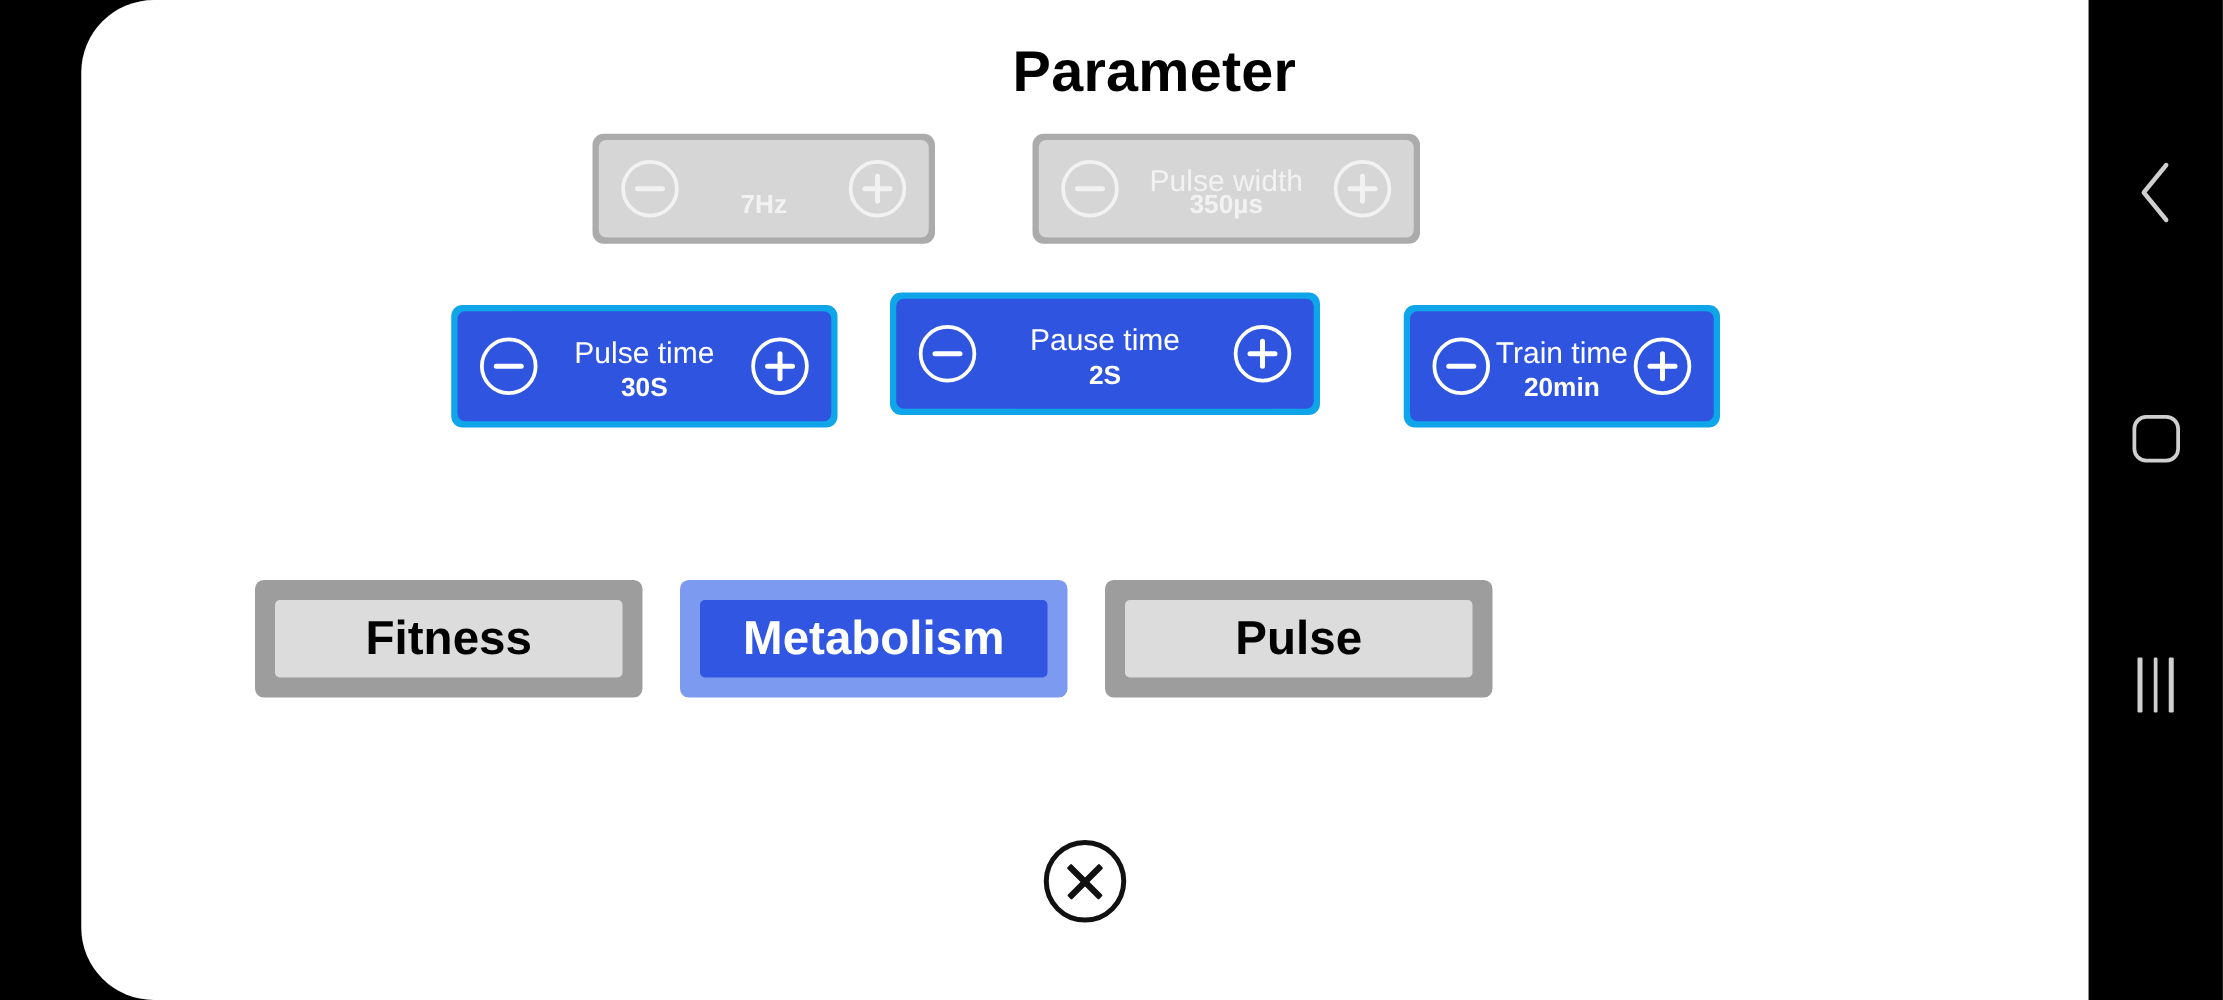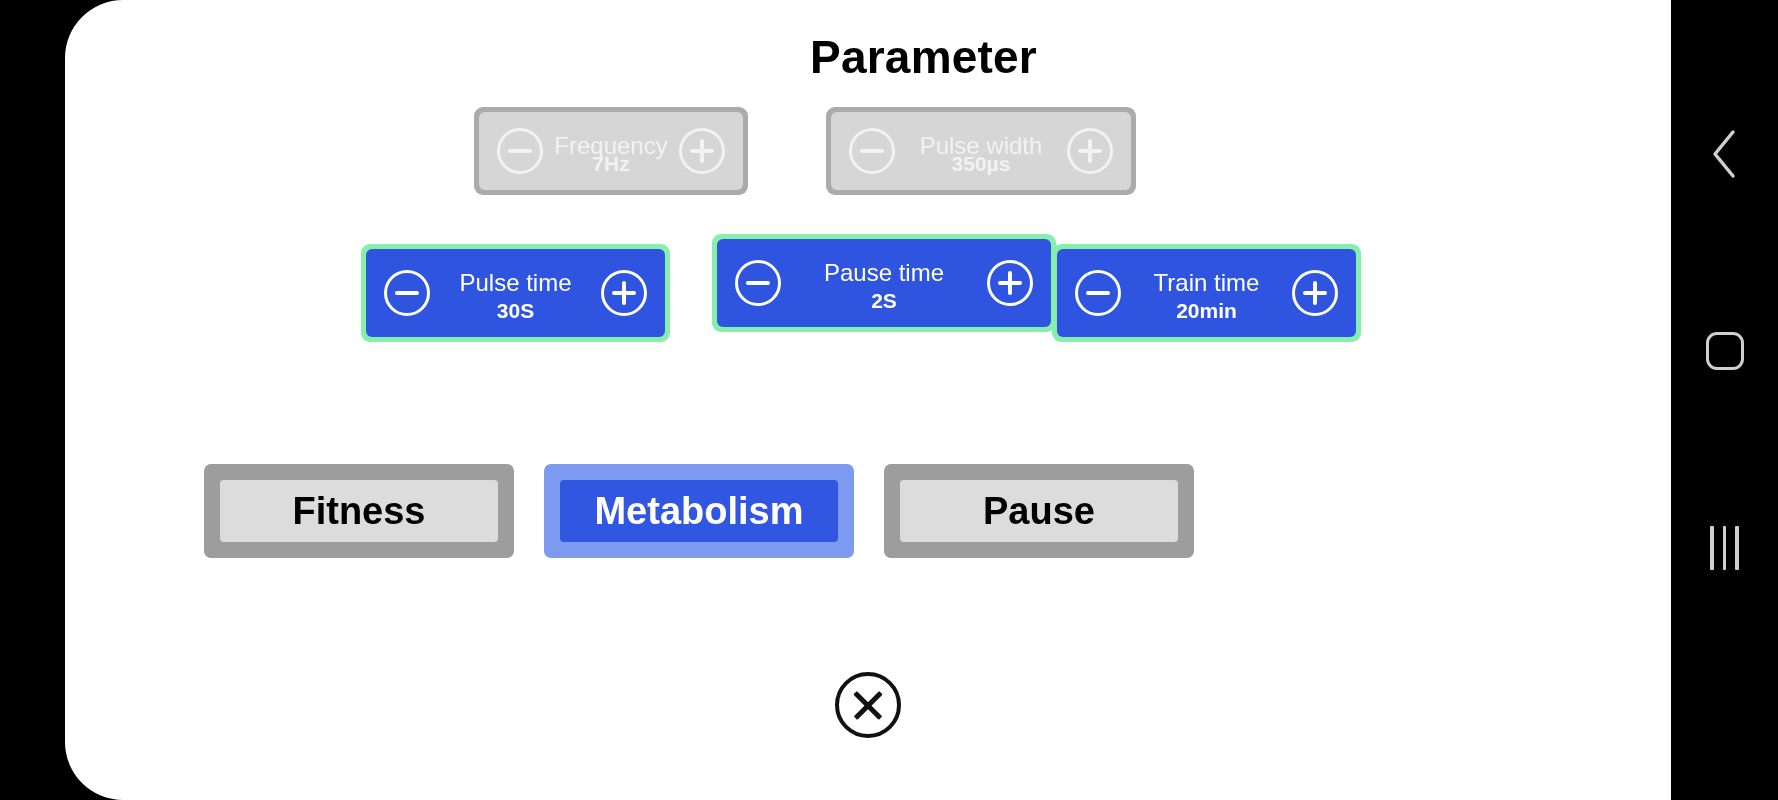--- a/index.html
+++ b/index.html
@@ -34,21 +34,21 @@
     display:flex; align-items:center; justify-content:center;
   }
   .stepper .inner {
     position:relative;
     width:100%; height:100%;
     border-radius:6px;
     display:flex; align-items:center; justify-content:center;
   }
   .stepper.disabled { background:#ABABAB; padding:5px; }
   .stepper.disabled .inner { background:#D6D6D6; }
-  .stepper.active  { background:#86efac; padding:5px;text-decoration:underline; }
+  .stepper.active  { background:#0ea5e9; padding:5px;text-decoration:underline; }
   .stepper.active .inner { background:#2F55E0; }
 
   .st-label {
     font-size:24px; font-weight:400;
     line-height:1; text-align:center;
     position:absolute; left:0; right:0; top:22px;
   }
   .st-value {
     font-size:21px; font-weight:bold;
     line-height:1; text-align:center;
@@ -134,21 +134,20 @@
 
   <div id="app-card">
 
     <div id="page-title">Parameter</div>
 
     <div class="stepper disabled" style="left:409px; top:107px; width:274px; height:88px;">
       <div class="inner">
         <div class="circ-btn minus-btn">
           <span class="bar-h"></span>
         </div>
-        <div class="st-label">Frequency</div>
         <div class="st-value">7Hz</div>
         <div class="circ-btn plus-btn">
           <span class="bar-h"></span>
             <span class="bar-v"></span>
         </div>
       </div>
     </div>
 
     <div class="stepper disabled" style="left:761px; top:107px; width:310px; height:88px;">
       <div class="inner">
@@ -185,21 +184,21 @@
         </div>
         <div class="st-label">Pause time</div>
         <div class="st-value">2S</div>
         <div class="circ-btn plus-btn">
           <span class="bar-h"></span>
             <span class="bar-v"></span>
         </div>
       </div>
     </div>
 
-    <div class="stepper active" style="left:987px; top:244px; width:309px; height:98px;align-items:center;">
+    <div class="stepper active" style="left:1058px; top:244px; width:253px; height:98px;align-items:center;">
       <div class="inner">
         <div class="circ-btn minus-btn">
           <span class="bar-h"></span>
         </div>
         <div class="st-label">Train time</div>
         <div class="st-value">20min</div>
         <div class="circ-btn plus-btn">
           <span class="bar-h"></span>
             <span class="bar-v"></span>
         </div>
@@ -208,21 +207,21 @@
 
     <div class="mode-btn off" style="left:139px; width:310px;">
       <div class="m-inner">Fitness</div>
     </div>
 
     <div class="mode-btn on" style="left:479px; width:310px;">
       <div class="m-inner">Metabolism</div>
     </div>
 
     <div class="mode-btn off" style="left:819px; width:310px;">
-      <div class="m-inner">Pause</div>
+      <div class="m-inner">Pulse</div>
     </div>
 
 
     <div id="close-button">
       <span class="x1"></span>
         <span class="x2"></span>
     </div>
 
   </div>
 

